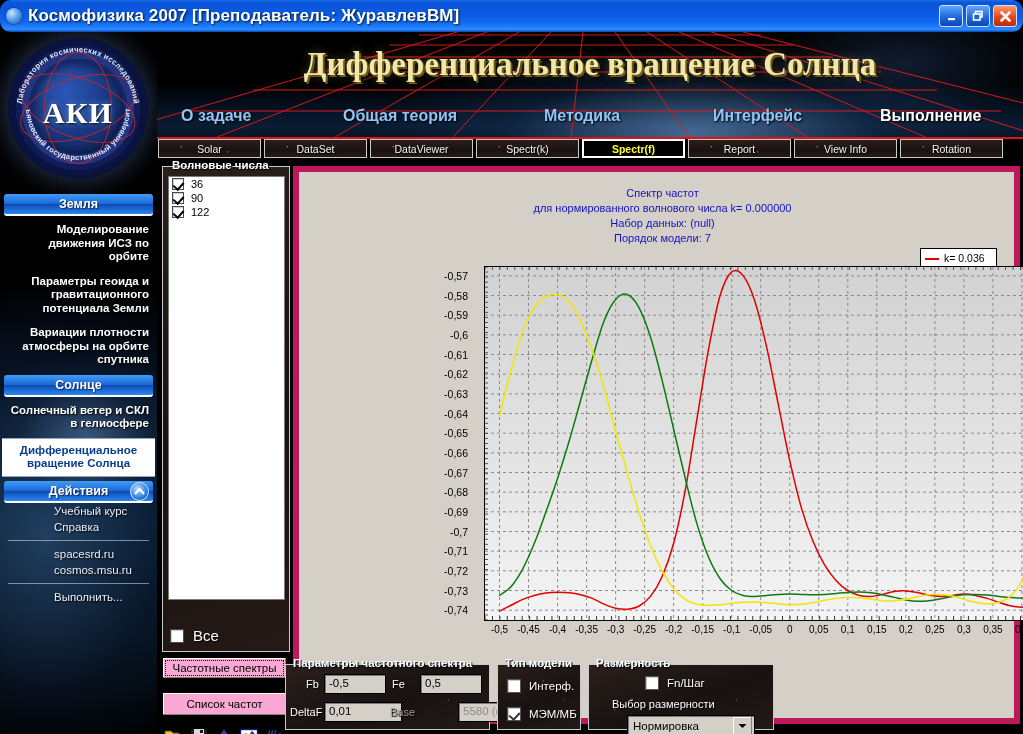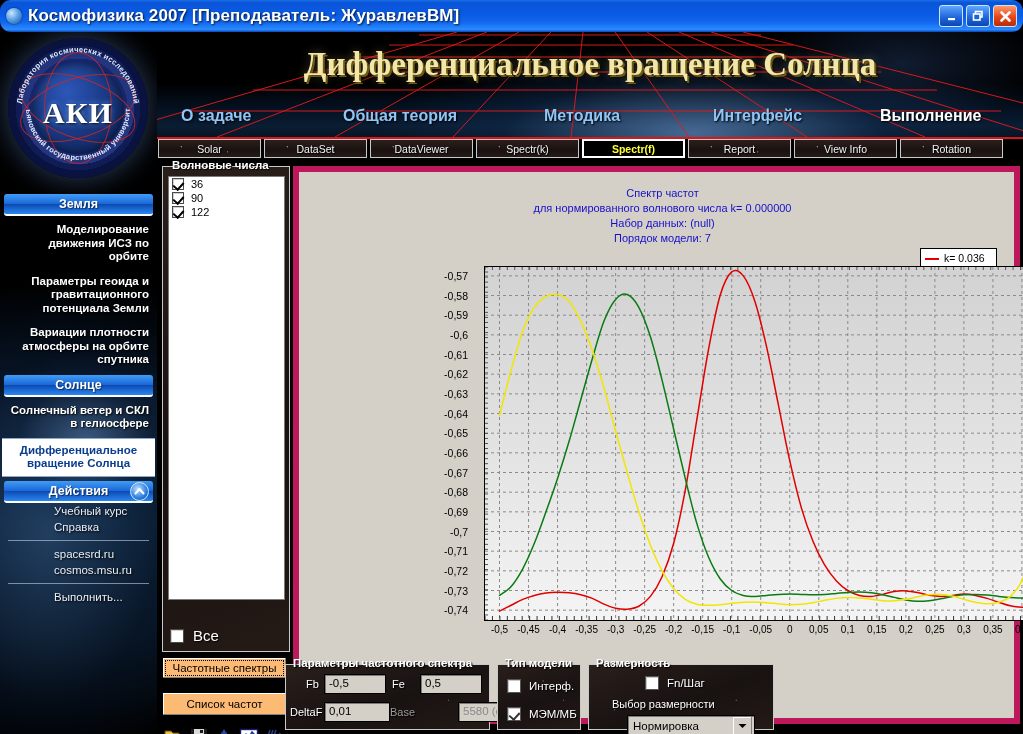--- a/index.html
+++ b/index.html
@@ -192,21 +192,21 @@
     position:absolute; left:185px; top:94px; width:597px; height:355px;
     background:linear-gradient(180deg,#d2d2d2 0%,#e4e4e4 55%,#f4f4f4 100%);
     border:1px solid #000;
   }
   #plot svg{ display:block; }
   .ylab{ position:absolute; right:0; font-size:10.5px; color:#000; text-align:right; white-space:nowrap; transform:translateY(-50%); }
   .xlab{ position:absolute; top:0; font-size:10px; color:#000; transform:translateX(-50%); white-space:nowrap; }
 
   
   .btn3d{
-    background:#fdba74; border:1px solid #000;
+    background:#f9a8d4; border:1px solid #000;
     box-shadow:inset -1px -1px 0 #808080, inset 1px 1px 0 #fff;
     color:#000; display:flex;align-items:center;justify-content:center; font-size:11.5px;
   }
   #btn-spectra{ position:absolute; left:5px; top:625px; width:125px; height:22px; }
   #btn-spectra .inner{ border:1px dotted #000; width:119px;height:16px; display:flex;align-items:center;justify-content:center; }
   #btn-freqlist{ position:absolute; left:5px; top:660px; width:125px; height:24px; }
   #icon-bar{ position:absolute; left:5px; top:692px; width:125px; height:24px; display:flex; align-items:center; gap:5px; padding-left:2px; }
   .ic{ width:20px;height:18px; flex:0 0 auto; }
 
   .gbox{
@@ -769,21 +769,21 @@
     </span>
   </div>
 
   <div class="gbox" style="left:128px; top:632px; width:205px; height:66px;">
     <div class="glegend">Параметры частотного спектра</div>
     <div class="flabel" style="left:20px; top:13px;">Fb</div>
     <div class="fin" style="left:38px; top:9px; width:62px;">-0,5</div>
     <div class="flabel" style="left:106px; top:13px;">Fe</div>
     <div class="fin" style="left:134px; top:9px; width:62px;">0,5</div>
     <div class="flabel" style="left:4px; top:41px;">DeltaF</div>
-    <div class="fin" style="left:38px; top:37px; width:66px;">0,01</div>
+    <div class="fin" style="left:38px; top:37px; width:78px;">0,01</div>
     <div class="flabel dim" style="left:104px; top:41px;">Base</div>
     <div class="fin dim" style="left:134px; top:37px; width:62px;margin-left:38px;">5580 (сек)</div>
   </div>
 
   <div class="gbox" style="left:340px; top:632px; width:84px; height:66px;">
     <div class="glegend">Тип модели</div>
     <div class="chk-row" style="left:9px; top:14px;">
       <span class="chk"></span>
       <span>Интерф.</span>
     </div>

